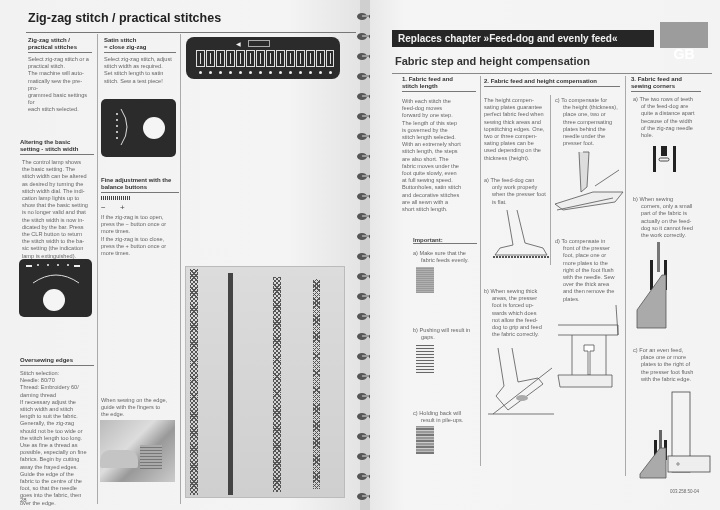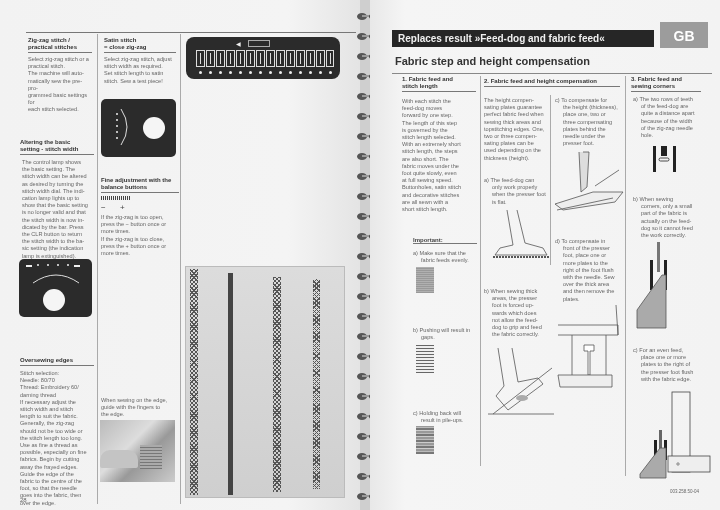--- a/index.html
+++ b/index.html
@@ -18,35 +18,36 @@
   .dot { position: absolute; width: 3px; height: 3px; background: #eee; border-radius: 50%; }
   .stitch-btn { position: absolute; width: 9px; height: 17px; border: 1px solid #ddd; }
   .stitch-btn i { position:absolute; left:3px; top:2px; width:1px; height:11px; background:#ddd; }
   .knob { position: absolute; background: #f5f5f5; border-radius: 50%; }
   .spiral { position: absolute; left: 355px; top: 0; width: 30px; height: 510px; }
   .coil { position: absolute; left: 0; width: 26px; height: 9px; }
   .coil .a { position:absolute; left:2px; top:1px; width:10px; height:7px; border-radius:50%; background:#555; }
   .coil .b { position:absolute; left:14px; top:1px; width:10px; height:7px; border-radius:50%; background:#444; }
   .coil .c { position:absolute; left:7px; top:3px; width:12px; height:2px; background:#999; }
   .banner { left: 22px; top: 30px; width: 262px; height: 17px; background: #262626; color: #f0f0f0; font-size: 10px; font-weight: bold; padding: 3px 6px; }
-  .gb { left: 290px; top: 22px; width: 48px; height: 26px; background: #9c9c9c; color: #fff; font-size: 14px; font-weight: bold; text-align: center; padding-top: 6px; }
+  .gb { left: 290px; top: 22px; width: 48px; height: 26px; background: #9c9c9c; color: #fff; font-size: 14px; font-weight: bold; text-align: center; padding-top: 24px; }
   .title-r { left: 25px; top: 55px; font-size: 11px; font-weight: bold; color: #333; }
   .fabric { position: absolute; background: repeating-linear-gradient(0deg, #888 0 1px, #c8c8c8 1px 3px); }
   .fabric.even { background: repeating-linear-gradient(0deg, #999 0 1px, #b0b0b0 1px 2px); }
   .fabric.push { background: repeating-linear-gradient(0deg, #666 0 1px, #eee 1px 3px); }
   .fabric.pile { background: repeating-linear-gradient(0deg, #777 0 2px, #bbb 2px 3px, #999 3px 5px, #ccc 5px 6px); }
   .sample { position: absolute; left: 185px; top: 266px; width: 160px; height: 232px; background: linear-gradient(180deg, #dcdcdc, #cfcfcf); border: 1px solid #bbb; }
   .zz { position: absolute; background: repeating-linear-gradient(45deg, #555 0 1px, transparent 1px 3px), repeating-linear-gradient(-45deg, #555 0 1px, transparent 1px 3px); }
   .photo { position: absolute; left: 100px; top: 420px; width: 75px; height: 62px; background: linear-gradient(135deg, #bbb 0%, #ddd 40%, #999 60%, #ccc 100%); }
   svg { position: absolute; overflow: visible; }
 </style>
 </head>
 <body>
 
 <div class="page left-page">
+  <div class="abs title-l">Zig-zag stitch / practical stitches</div>
   <div class="rule" style="left:26px;top:32px;width:330px;background:#777;"></div>
   <div class="vrule" style="left:97px;top:34px;height:470px;"></div>
   <div class="vrule" style="left:180px;top:34px;height:470px;"></div>
 
   <div class="abs" style="left:28px;top:37px;width:64px;">
     <div class="h-sub">
       <div>Zig-zag stitch /</div>
       <div>practical stitches</div>
     </div>
     <div class="body-t" style="margin-top:3px;">
@@ -368,21 +369,21 @@
       <i class="b"></i>
     </div>
   <div class="coil" style="top:492px;">
       <i class="a"></i>
       <i class="c"></i>
       <i class="b"></i>
     </div>
 </div>
 
 <div class="page right-page">
-  <div class="abs banner">Replaces result »Feed-dog and fabric feed«</div>
+  <div class="abs banner">Replaces chapter »Feed-dog and evenly feed«</div>
   <div class="abs gb">GB</div>
   <div class="abs title-r">Fabric step and height compensation</div>
   <div class="rule" style="left:22px;top:73px;width:320px;"></div>
   <div class="vrule" style="left:110px;top:76px;height:390px;"></div>
   <div class="vrule" style="left:180px;top:95px;height:170px;"></div>
   <div class="vrule" style="left:255px;top:76px;height:400px;"></div>
 
   <div class="abs" style="left:32px;top:76px;width:74px;">
     <div class="h-sub">
       <div>1. Fabric feed and</div>

